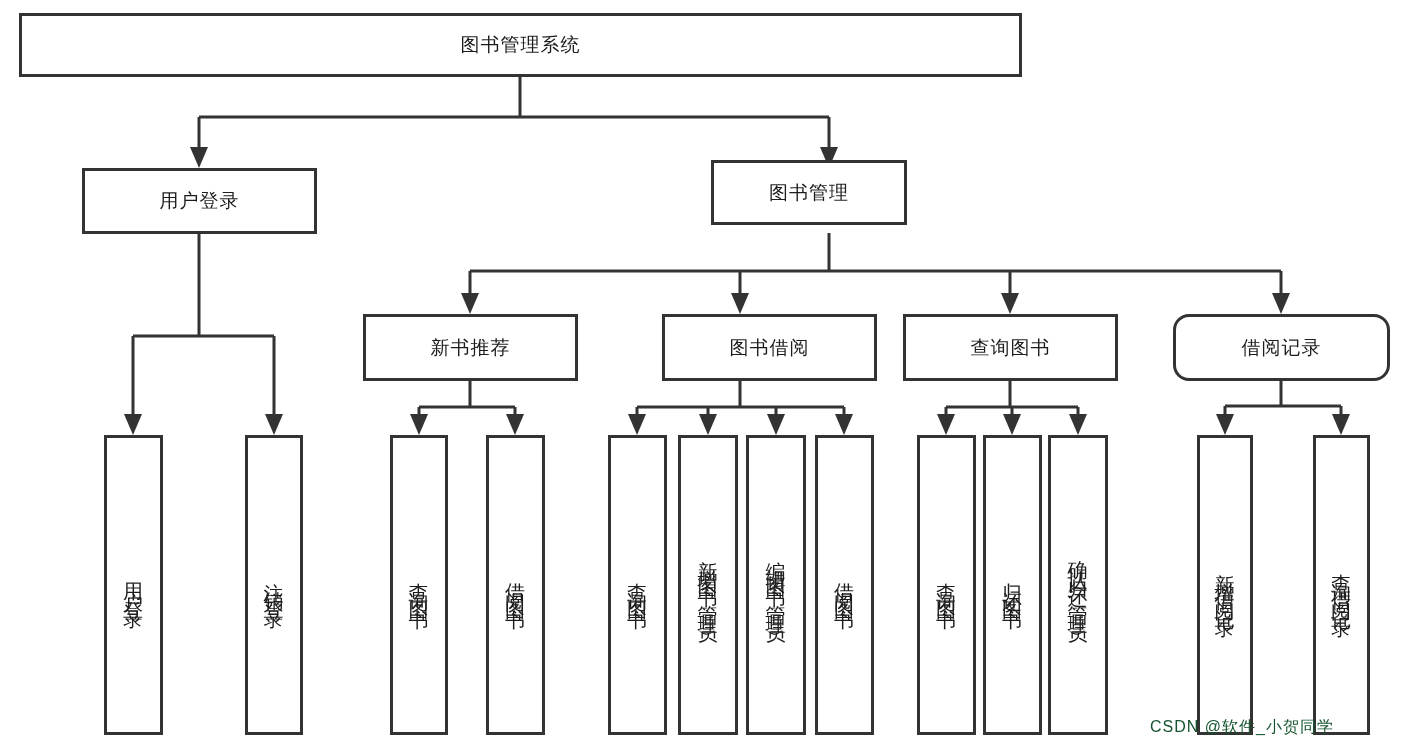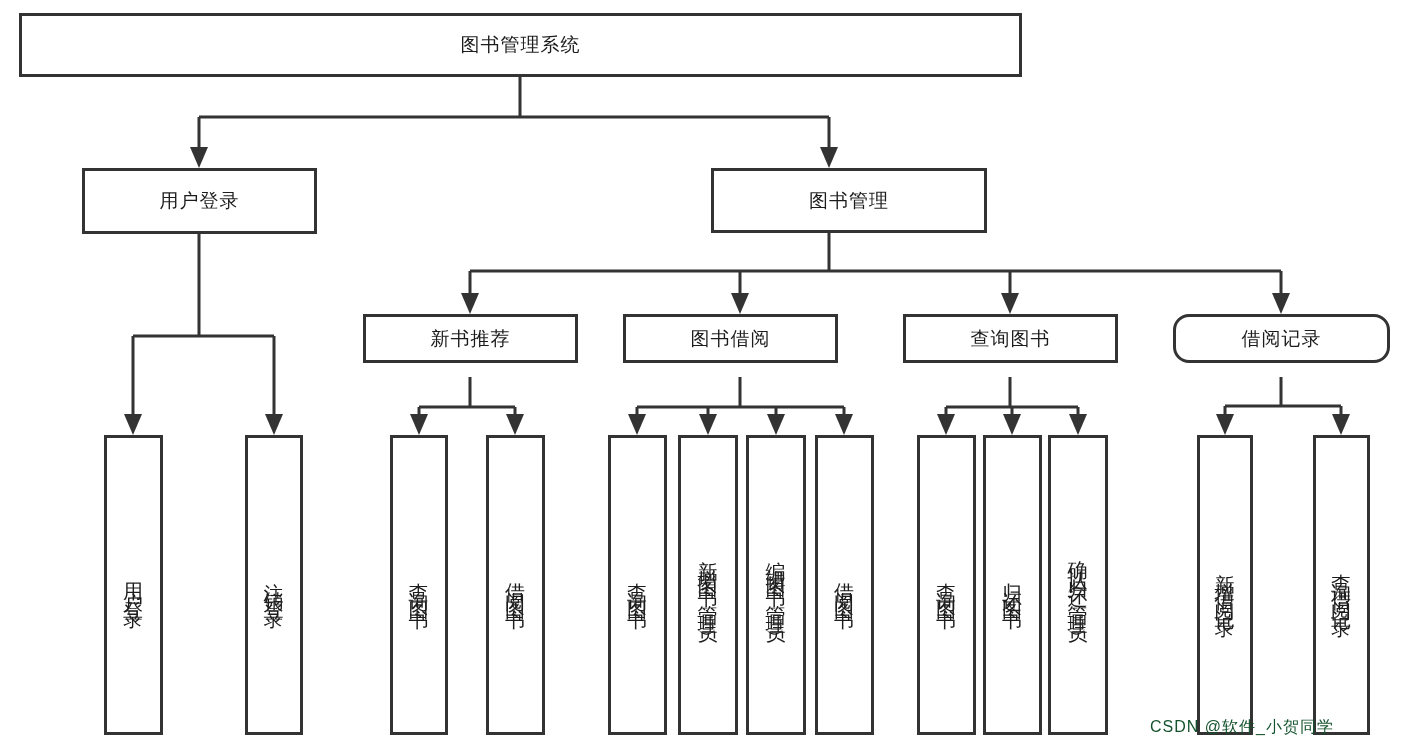--- a/index.html
+++ b/index.html
@@ -40,24 +40,24 @@
   .vtext {
     writing-mode: vertical-rl;
     font-size: 20px;
     line-height: 1;
     letter-spacing: 9px;
     color: #1c1c1c;
   }
   
   .n-root   { left: 19px;   top: 13px;  width: 1003px; height: 64px; }
   .n-ulogin { left: 82px;   top: 168px; width: 235px;  height: 66px; }
-  .n-bmgmt  { left: 711px;  top: 168px; width: 276px;  height: 65px; }
-  .n-l3     { top: 314px; height: 49px; }
+  .n-bmgmt  { left: 711px;  top: 160px; width: 196px;  height: 65px; }
+  .n-l3     { top: 314px; height: 67px; }
   .n-nbr    { left: 363px;  width: 215px; }
-  .n-bbw    { left: 623px;  width: 215px; }
+  .n-bbw    { left: 662px;  width: 215px; }
   .n-cbw    { left: 903px;  width: 215px; }
   .n-brec   { left: 1173px; width: 217px; border-radius: 16px; }
   .leaf     { top: 435px; height: 300px; }
   .lf-a1 { left: 104px;  width: 59px; }
   .lf-a2 { left: 245px;  width: 58px; }
   .lf-b1 { left: 390px;  width: 58px; }
   .lf-b2 { left: 486px;  width: 59px; }
   .lf-c1 { left: 608px;  width: 59px; }
   .lf-c2 { left: 678px;  width: 60px; }
   .lf-c3 { left: 746px;  width: 60px; }

